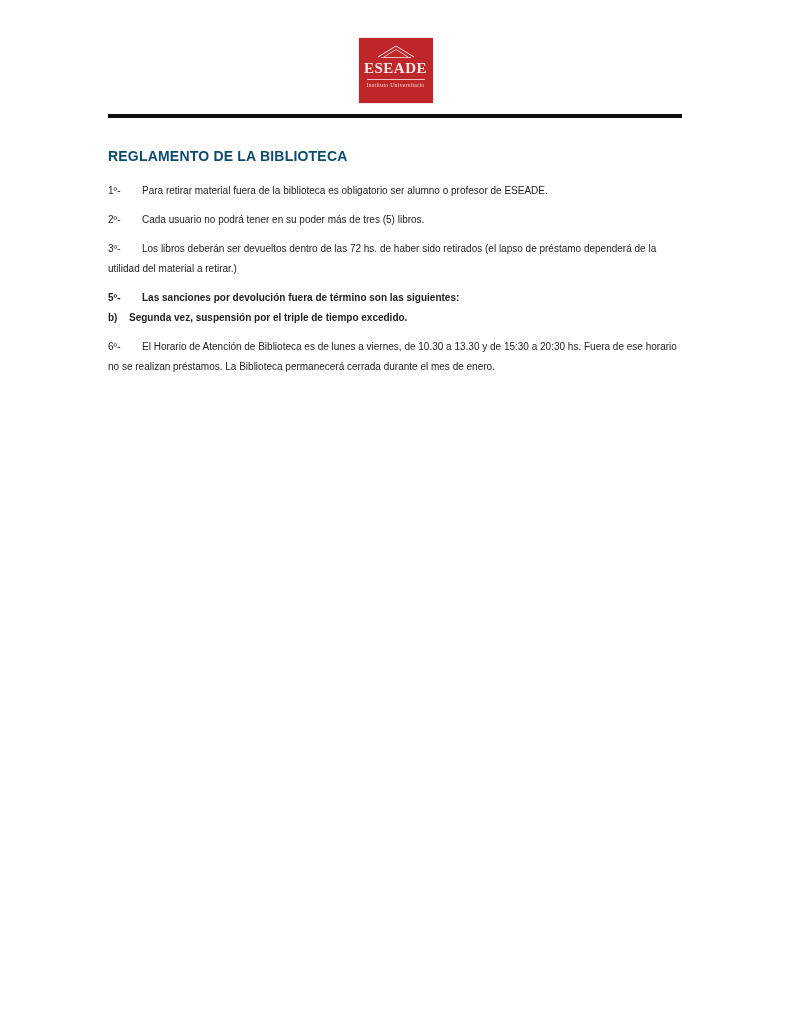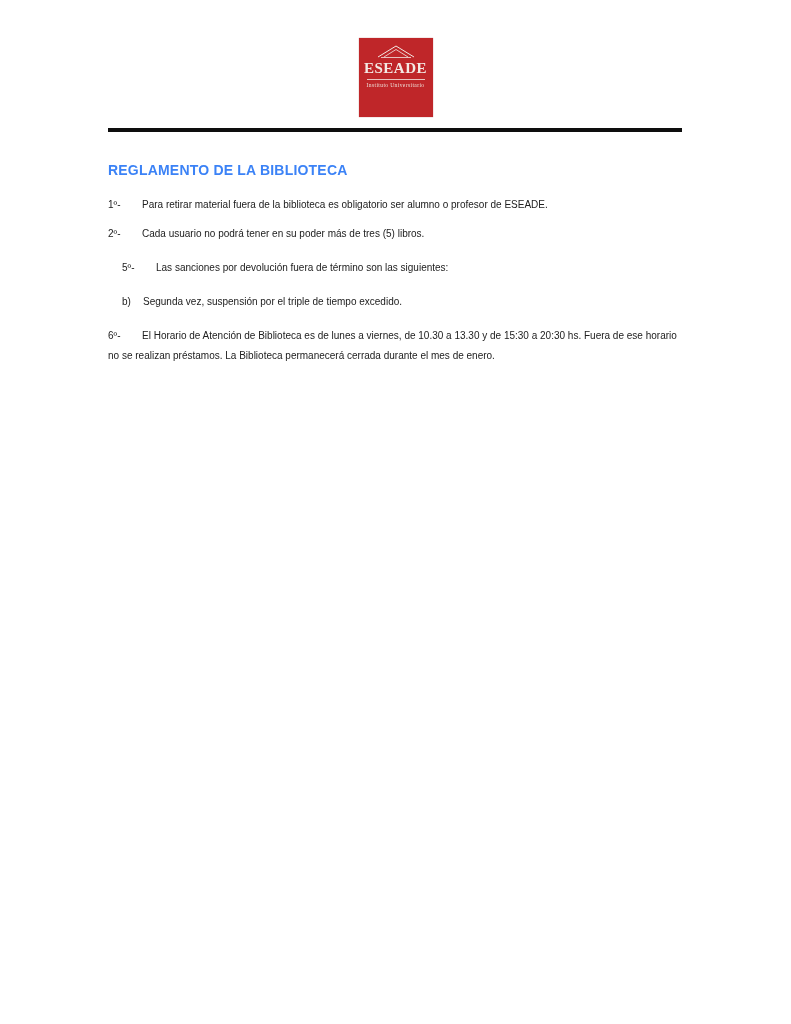--- a/index.html
+++ b/index.html
@@ -14,21 +14,21 @@
     box-sizing: border-box;
   }
   
   .logo-wrap {
     padding-top: 38px;
     display: flex;
     justify-content: center;
   }
   .logo {
     width: 74px;
-    height: 79px;
+    height: 65px;
     background: #bf2629;
     box-sizing: border-box;
     padding-top: 6px;
     text-align: center;
     box-shadow: 0 0 1px rgba(150,40,40,.6);
   }
   .logo .roof { display: block; margin: 0 auto 1px auto; }
   .logo .brand {
     font-family: "Liberation Serif", serif;
     font-weight: bold;
@@ -58,30 +58,30 @@
   }
   
   .doc-body {
     padding: 0 112px 0 108px;
   }
   .doc-title {
     margin: 30px 0 17px 0;
     font-size: 14px;
     font-weight: bold;
     letter-spacing: 0.2px;
-    color: #3b82f6;
+    color: #0c4a6e;
   }
   .rule-par {
     margin: 0 0 9px 0;
     font-size: 10px;
     line-height: 20px;
     color: #212121;
   }
   .rule-group { margin: 0 0 9px 0; }
-  .rule-group .rule-par { margin: 14px; }
+  .rule-group .rule-par { margin: 0; font-weight: bold; }
   .marker { display: inline-block; min-width: 34px; }
   .submarker { display: inline-block; min-width: 21px; }
 </style>
 </head>
 <body>
 
 <div class="page">
 
   <header class="logo-wrap">
     <div class="logo">
@@ -98,20 +98,21 @@
 
   <hr class="header-rule">
 
   <main class="doc-body">
     <h1 class="doc-title">REGLAMENTO DE LA BIBLIOTECA</h1>
 
     <p class="rule-par"><span class="marker">1º-</span><span>Para retirar material fuera de la biblioteca es obligatorio ser alumno o profesor de ESEADE.</span></p>
 
     <p class="rule-par"><span class="marker">2º-</span><span>Cada usuario no podrá tener en su poder más de tres (5) libros.</span></p>
 
+    <p class="rule-par"><span class="marker">3º-</span><span>Los libros deberán ser devueltos dentro de las 72 hs. de haber sido retirados (el lapso de préstamo dependerá de la utilidad del material a retirar.)</span></p>
 
 
     <div class="rule-group">
       <p class="rule-par"><span class="marker">5º-</span><span>Las sanciones por devolución fuera de término son las siguientes:</span></p>
       <p class="rule-par"><span class="submarker">b)</span><span>Segunda vez, suspensión por el triple de tiempo excedido.</span></p>
     </div>
 
     <p class="rule-par"><span class="marker">6º-</span><span>El Horario de Atención de Biblioteca es de lunes a viernes, de 10.30 a 13.30 y de 15:30 a 20:30 hs. Fuera de ese horario no se realizan préstamos. La Biblioteca permanecerá cerrada durante el mes de enero.</span></p>
   </main>
 

